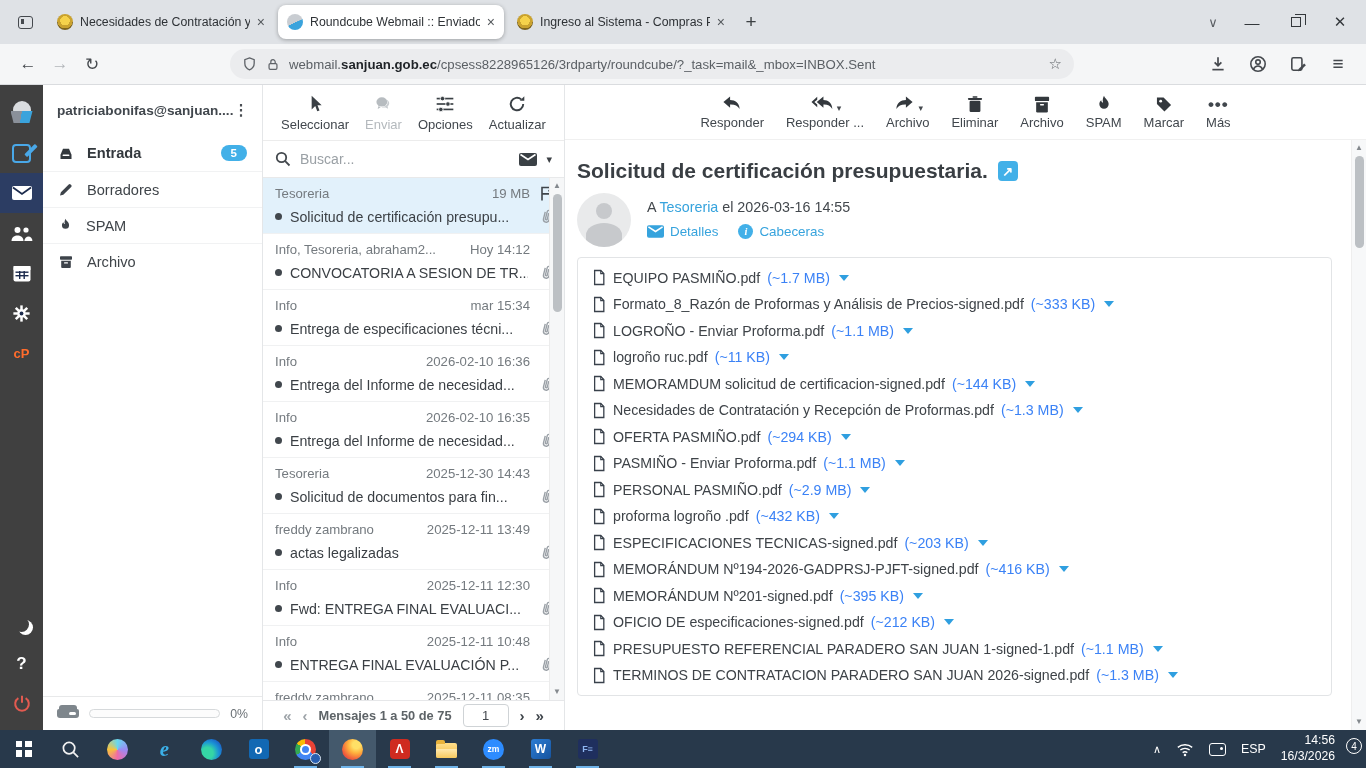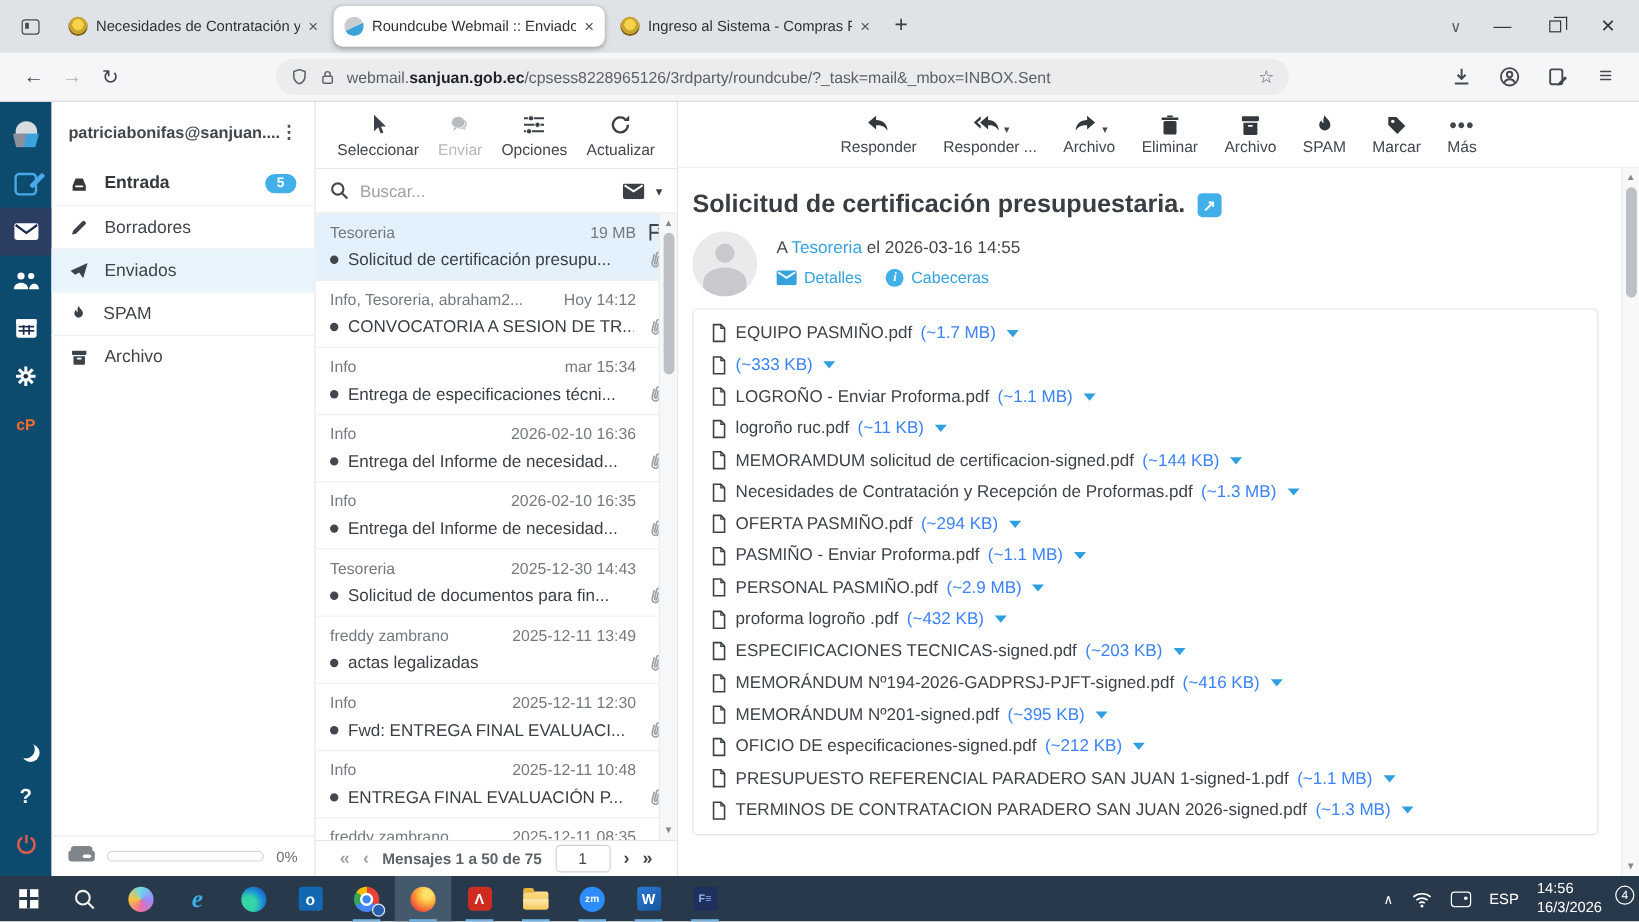--- a/index.html
+++ b/index.html
@@ -31,21 +31,21 @@
 .urlbar{flex:1;height:30px;background:#ebecee;border-radius:15px;display:flex;align-items:center;gap:9px;padding:0 12px;margin:0 128px 0 122px}
 .url-text{flex:1;font-size:13.2px;color:#5b6065;white-space:nowrap;overflow:hidden}
 .url-text b{color:#1f2327;font-weight:bold}
 .star{font-size:15px;color:#5f6368}
 .nav-right{display:flex;align-items:center;gap:8px}
 
 
 .app{flex:1;display:flex;min-height:0;background:#fff}
 
 
-.rail{width:43px;background:#0c4a6e;display:flex;flex-direction:column;align-items:center;flex:none;padding:8px 0 6px}
+.rail{width:43px;background:#404040;display:flex;flex-direction:column;align-items:center;flex:none;padding:8px 0 6px}
 .rail-item{width:43px;height:40px;display:flex;align-items:center;justify-content:center;flex:none}
 .rail-item.sel{background:#2c3d63}
 .rc-logo{width:26px;height:24px;position:relative}
 .rc-logo::before{content:'';position:absolute;left:4px;top:0;width:18px;height:18px;border-radius:50%;background:#d9dcdf}
 .rc-logo::after{content:'';position:absolute;left:2px;top:10px;width:22px;height:12px;background:linear-gradient(100deg,#8a9099 0 45%,#3aa3dc 46% 100%);clip-path:polygon(0 0,100% 0,86% 100%,14% 100%)}
 .compose-ic{width:19px;height:19px;border:2px solid #49a8e8;border-radius:4px;position:relative}
 .compose-ic::after{content:'';position:absolute;right:-4px;top:-3px;width:4px;height:15px;background:#49a8e8;transform:rotate(45deg);border-radius:1px}
 .cp-text{color:#ff6c2c;font-weight:bold;font-size:13px}
 .rail-gap{margin-top:auto}
 .moon{width:15px;height:15px;border-radius:50%;box-shadow:4px 3px 0 0 #fff}
@@ -148,21 +148,21 @@
 .folder-ic{width:21px;height:15px;background:linear-gradient(#ffde8a,#f2b93f);border-radius:2px;position:relative;margin-top:3px}
 .folder-ic::before{content:'';position:absolute;top:-3.5px;left:0;width:9px;height:4px;background:#e9b33c;border-radius:2px 2px 0 0}
 .folder-ic::after{content:'';position:absolute;left:0;right:0;bottom:0;height:9px;background:linear-gradient(#ffe9ae,#f7c95e);border-radius:1px 1px 2px 2px}
 .zoomic{width:21px;height:21px;border-radius:50%;background:#2d8cff;color:#fff;font-size:8.5px;font-weight:bold;display:flex;align-items:center;justify-content:center}
 .wordic{width:20px;height:20px;border-radius:3px;background:linear-gradient(135deg,#2b7cd3,#17549f);color:#fff;font-size:12px;font-weight:bold;display:flex;align-items:center;justify-content:center}
 .fsic{width:20px;height:20px;border-radius:3px;background:#1f2f5e;color:#8fb6f2;font-size:9px;font-weight:bold;display:flex;align-items:center;justify-content:center;letter-spacing:0}
 .tray{margin-left:auto;display:flex;align-items:center;gap:15px;padding-right:12px;font-size:12.4px}
 .tray-chev{font-size:11px}
 .disp-ic{width:17px;height:13px;border:1.6px solid #fff;border-radius:3px;position:relative}
 .disp-ic::after{content:'';position:absolute;right:2px;top:3px;width:3px;height:3px;background:#fff;border-radius:50%}
-.clock{display:flex;flex-direction:column;align-items:flex-start;line-height:1.3;font-size:12.2px}
+.clock{display:flex;flex-direction:column;align-items:flex-end;line-height:1.3;font-size:12.2px}
 .notif{position:relative;margin-left:4px}
 .notif-sq{width:17px;height:15px;background:#fff;border-radius:2px 2px 2px 0;position:relative}
 .notif-sq::before{content:'';position:absolute;left:0;bottom:-4px;width:0;height:0;border-top:5px solid #fff;border-right:6px solid transparent}
 .notif-sq::after{content:'';position:absolute;left:3px;top:4px;right:3px;height:1.8px;background:#28394b;box-shadow:0 4px 0 #28394b}
 .nbadge{position:absolute;right:-8px;bottom:-5px;width:16px;height:16px;border-radius:50%;background:#28394b;border:1.5px solid #fff;color:#fff;font-size:10px;display:flex;align-items:center;justify-content:center}
 svg{display:block}
 </style>
 </head>
 <body>
 
@@ -322,26 +322,20 @@
           </svg>
         <span>Entrada</span>
         <span class="fbadge">5</span>
       </div>
       <div class="folder">
         <svg width="16" height="15" viewBox="0 0 16 15">
             <path d="M2 13.5l.9-3.3 7.8-7.8a1.3 1.3 0 0 1 1.9 0l.6.6a1.3 1.3 0 0 1 0 1.9l-7.9 7.8z" fill="#3d434a"></path>
           </svg>
         <span>Borradores</span>
       </div>
-      <div class="folder sel">
-        <svg width="16" height="15" viewBox="0 0 16 15">
-            <path d="M.8 7.6L15 1.2l-3.7 12.6-3.3-4.8L4.6 11z" fill="#3d434a"></path>
-          </svg>
-        <span>Enviados</span>
-      </div>
       <div class="folder">
         <svg width="15" height="15" viewBox="0 0 16 16">
             <path d="M8 .8c.6 2.5 3.8 3.4 3.8 6.8a3.8 3.8 0 0 1-7.6 0c0-1.5.7-2.4 1.6-3.2.1 1.3.7 1.8 1.5 2C6.6 4.2 7.2 2.4 8 .8z" fill="#3d434a"></path>
             <path d="M8 14.8a3.2 3.2 0 0 1-1.2-.3" fill="none"></path>
           </svg>
         <span>SPAM</span>
       </div>
       <div class="folder">
         <svg width="16" height="15" viewBox="0 0 16 15">
             <g fill="#3d434a">
@@ -740,20 +734,21 @@
                 <span class="att-size">(~1.7 MB)</span>
                 <span class="att-caret"></span>
               </span>
 
 
               <span class="attach-item br">
                 <svg width="14" height="17" viewBox="0 0 16 19">
                   <path d="M3 1.5h7l3.5 3.5v12.5H3z" fill="none" stroke="#39414b" stroke-width="1.5"></path>
                   <path d="M10 1.5V5h3.5" fill="none" stroke="#39414b" stroke-width="1.3"></path>
                 </svg>
+                <span>Formato_8_Razón de Proformas y Análisis de Precios-signed.pdf</span>
                 <span class="att-size">(~333 KB)</span>
                 <span class="att-caret"></span>
               </span>
 
               <span class="attach-item">
                 <svg width="14" height="17" viewBox="0 0 16 19">
                   <path d="M3 1.5h7l3.5 3.5v12.5H3z" fill="none" stroke="#39414b" stroke-width="1.5"></path>
                   <path d="M10 1.5V5h3.5" fill="none" stroke="#39414b" stroke-width="1.3"></path>
                 </svg>
                 <span>LOGROÑO - Enviar Proforma.pdf</span>

